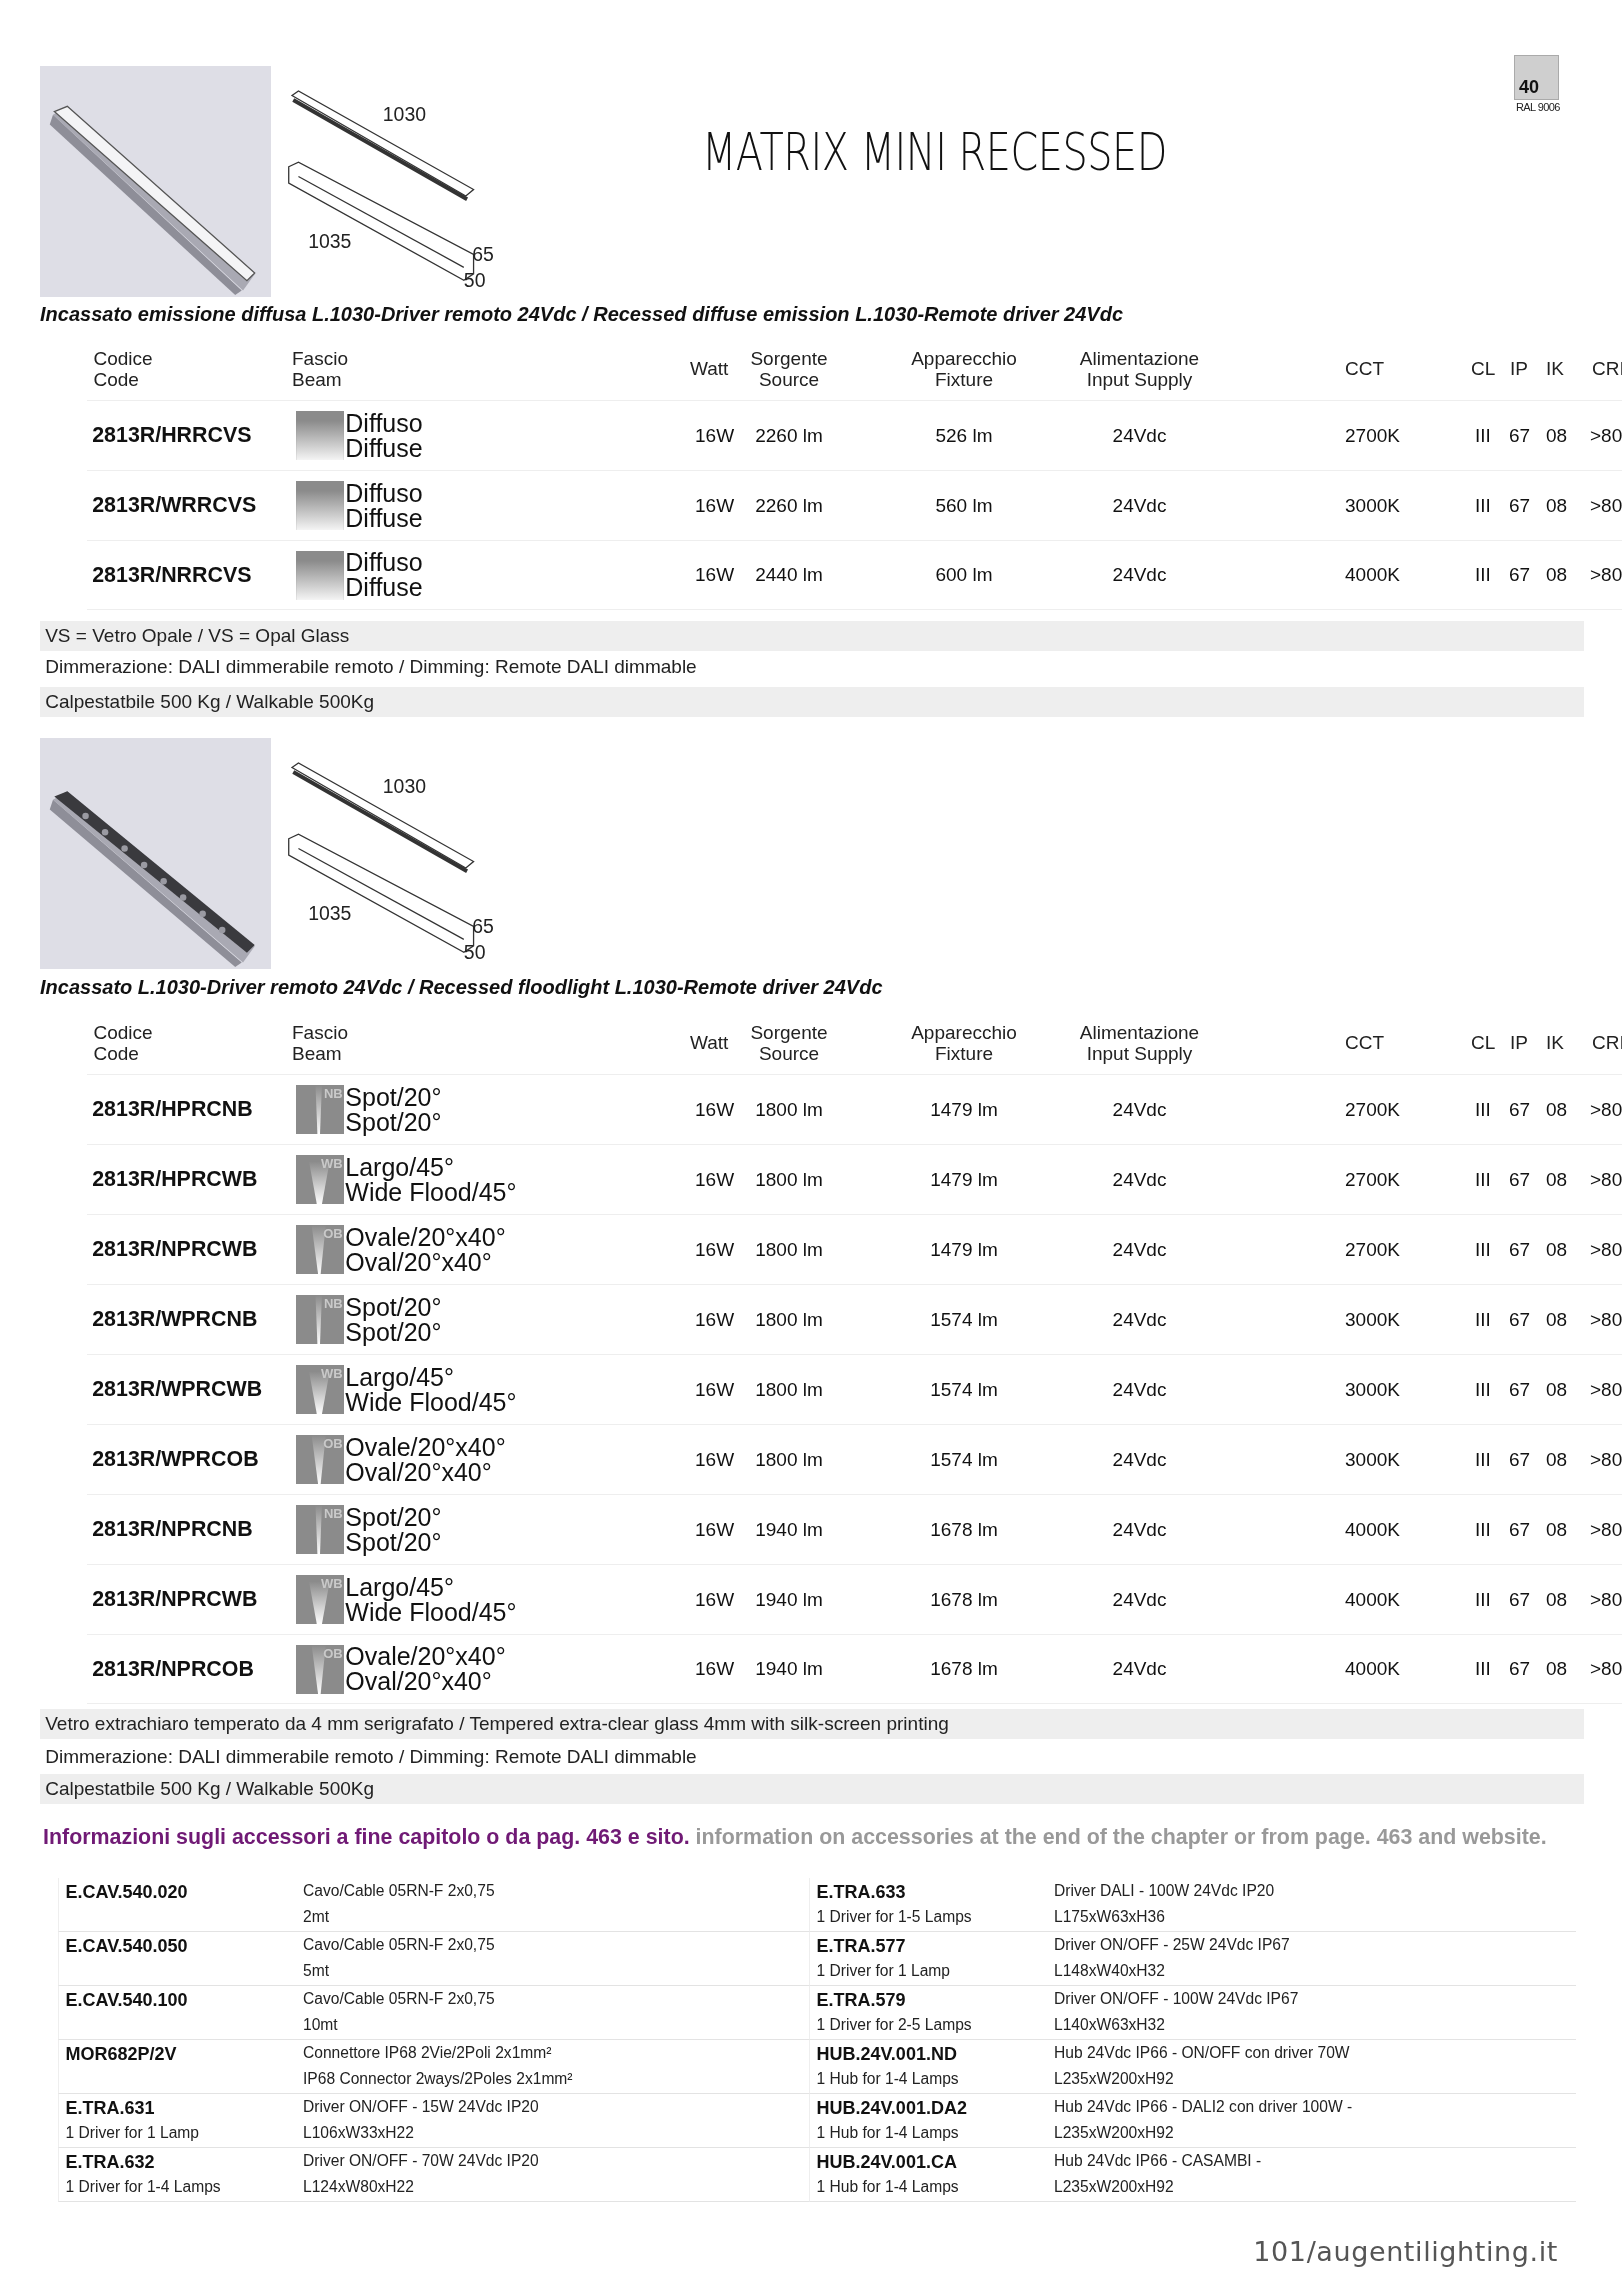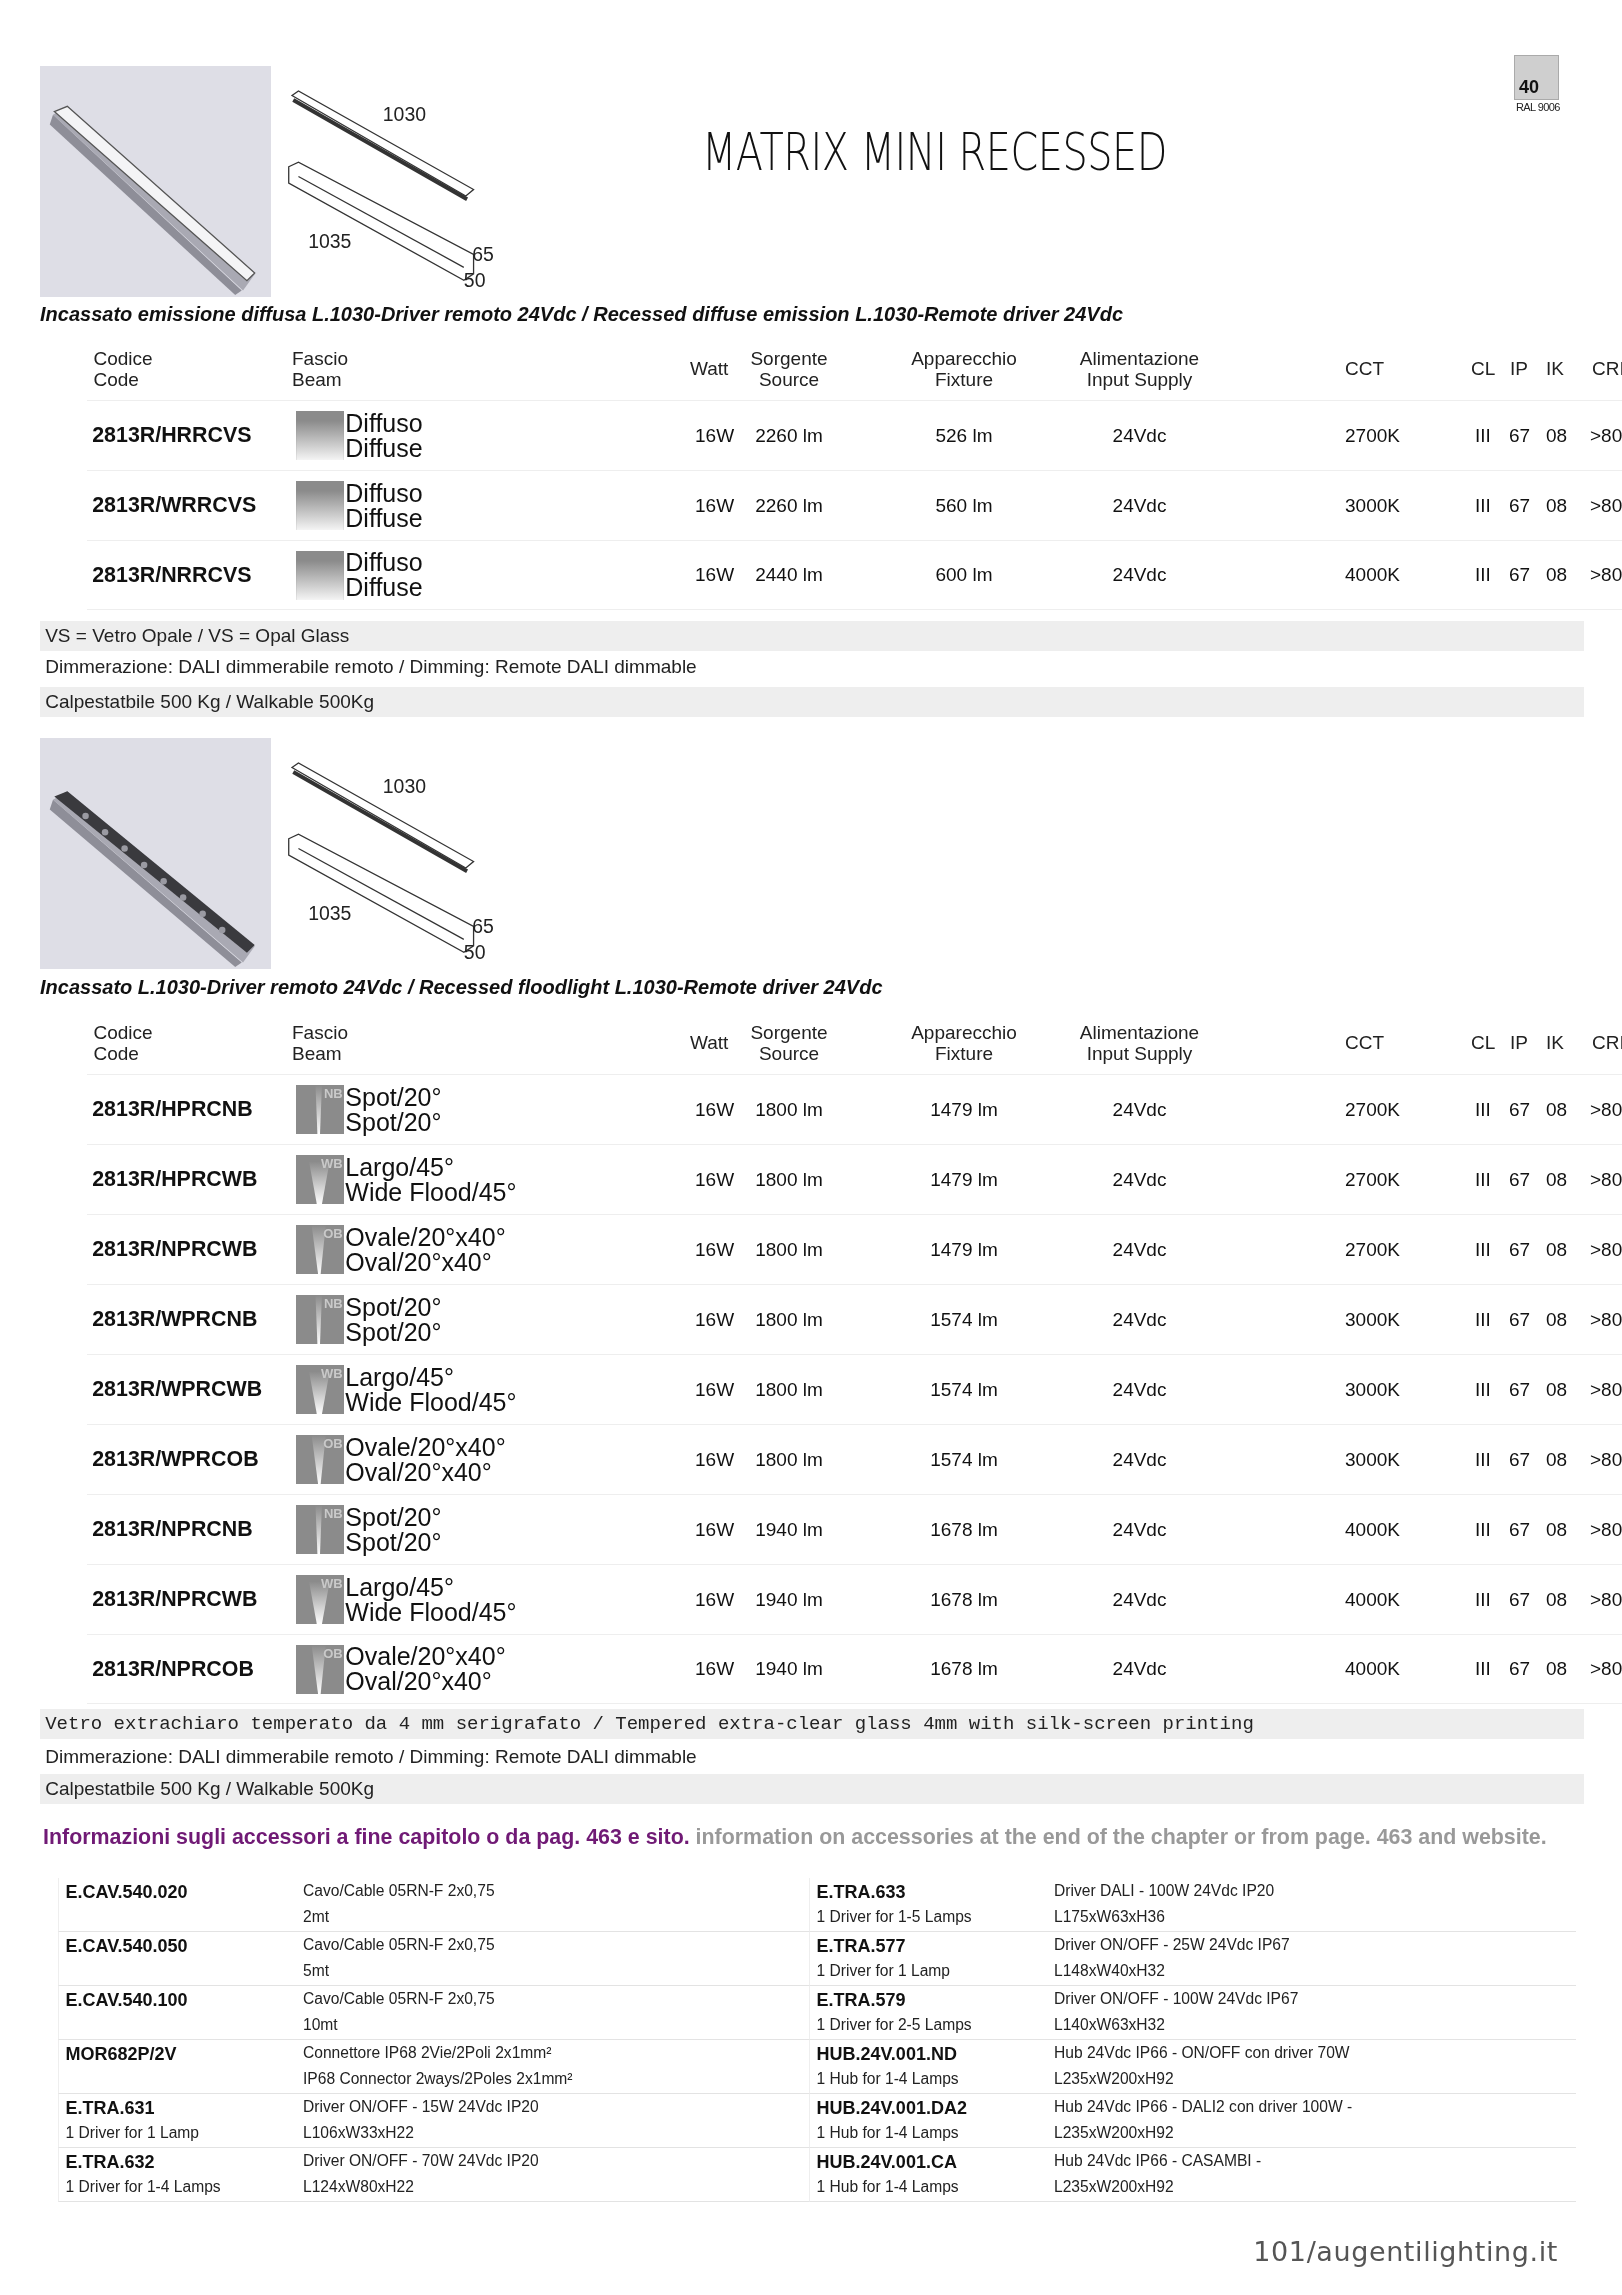--- a/index.html
+++ b/index.html
@@ -591,21 +591,21 @@
         <div class="c center" style="left:981px;width:143px">24Vdc</div>
         <div class="c" style="left:1258px">4000K</div>
         <div class="c" style="left:1388px">III</div>
         <div class="c" style="left:1422px">67</div>
         <div class="c" style="left:1459px">08</div>
         <div class="c" style="left:1503px">&gt;80</div>
       </div>
     </div>
 </div>
 
-<div class="abs note-row shaded" style="top:1709px;font-family:Liberation Mono, monospace;">Vetro extrachiaro temperato da 4 mm serigrafato  /  Tempered extra-clear glass 4mm with silk-screen printing</div>
+<div class="abs note-row shaded" style="top:1709px;">Vetro extrachiaro temperato da 4 mm serigrafato  /  Tempered extra-clear glass 4mm with silk-screen printing</div>
 <div class="abs note-row" style="top:1742px;">Dimmerazione: DALI dimmerabile remoto  /  Dimming: Remote DALI dimmable</div>
 <div class="abs note-row shaded" style="top:1774px;">Calpestatbile 500 Kg / Walkable 500Kg</div>
 
 <div class="abs info-line" style="top:1825px;">
   <span class="it">Informazioni sugli accessori a fine capitolo o da pag. 463 e sito.</span>
   <span class="en">information on accessories at the end of the chapter or from page. 463 and website.</span>
 </div>
 
 <div class="abs acc">
   <div class="acc-col" style="left:16px;" id="acc-left">

